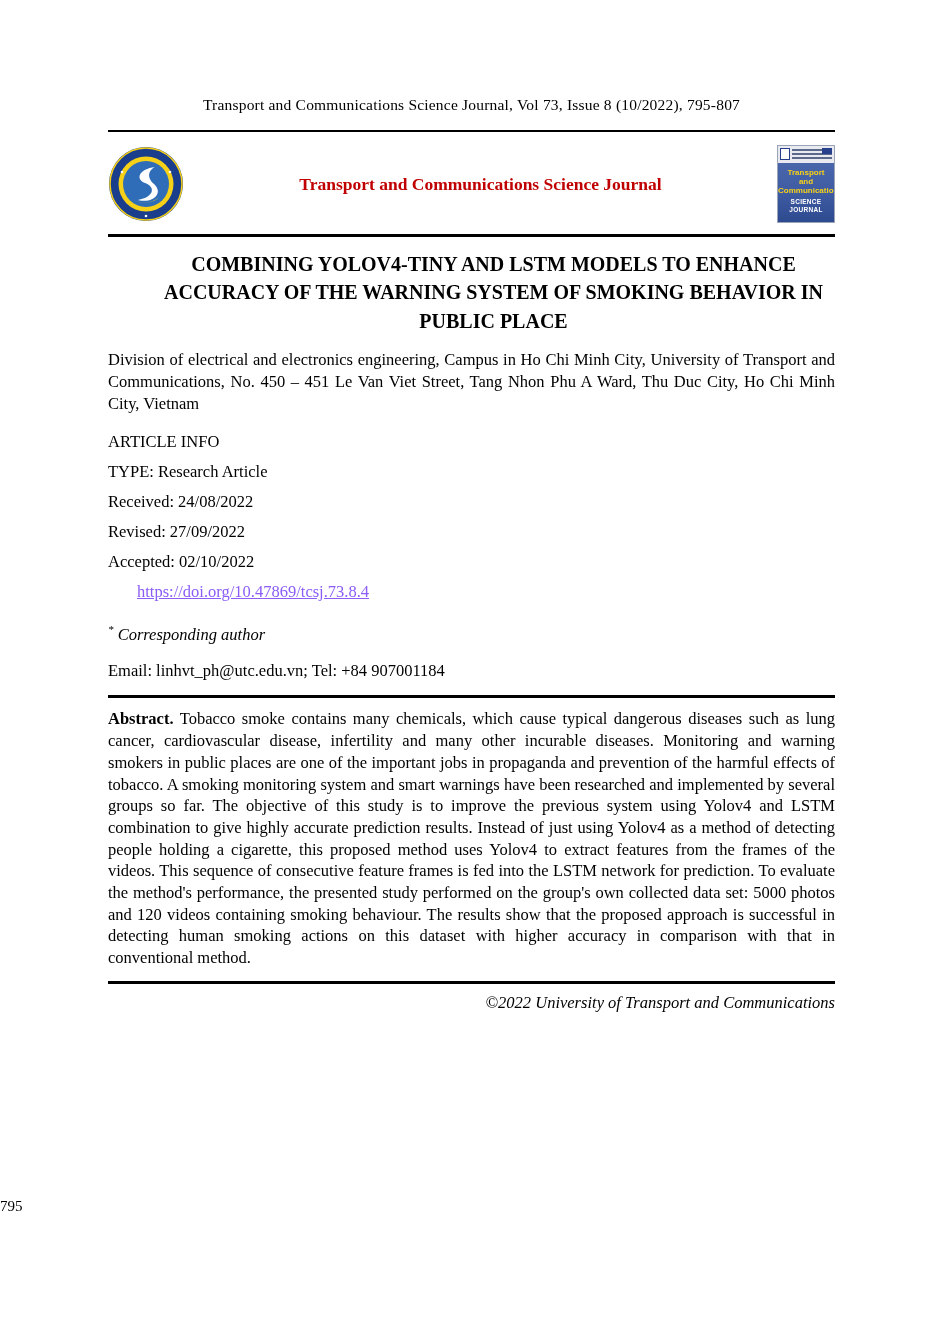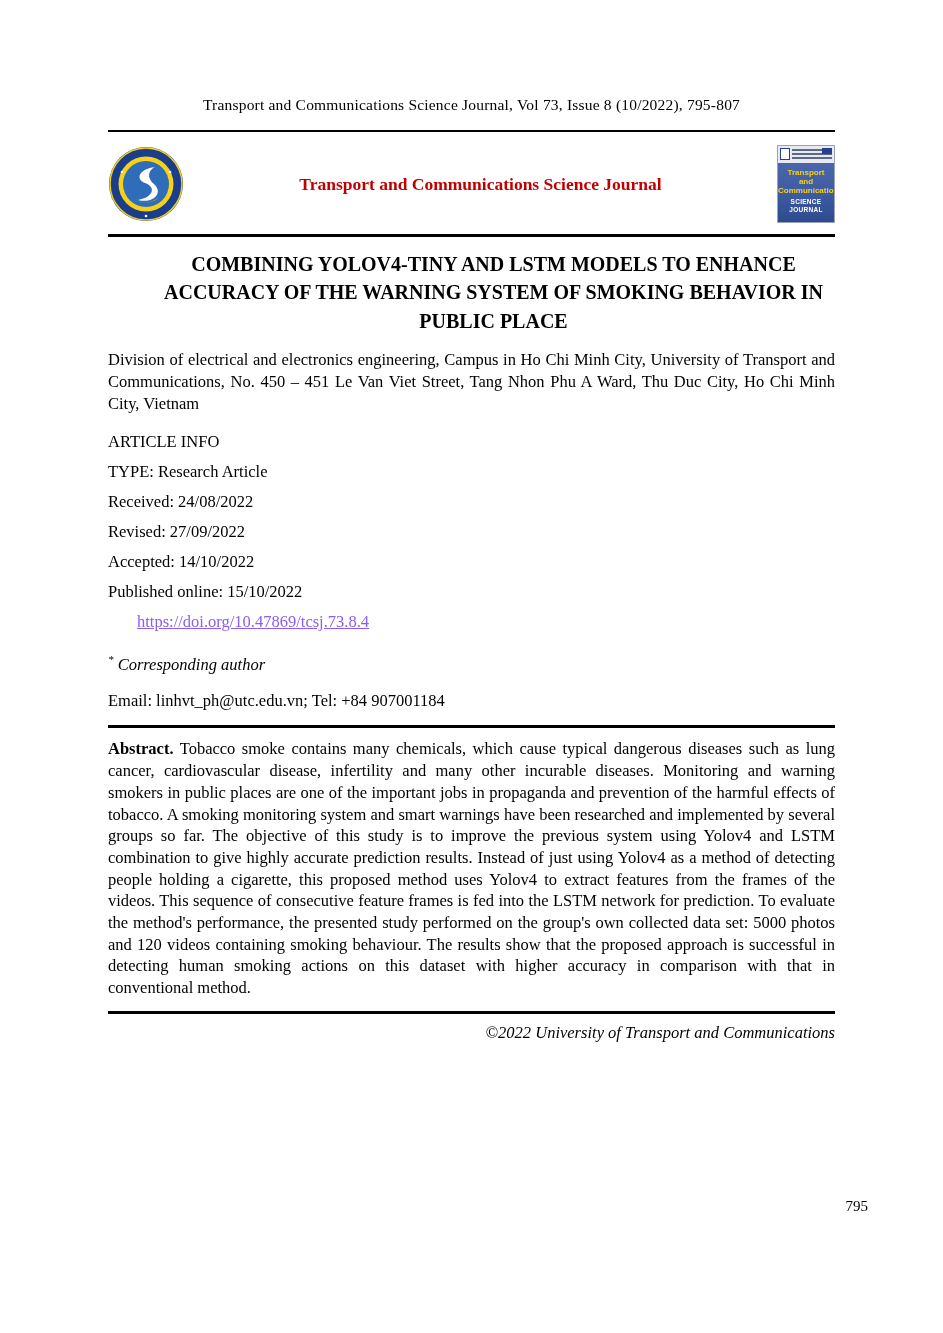--- a/index.html
+++ b/index.html
@@ -114,21 +114,21 @@
     margin-top: 9px;
     text-align: right;
     font-style: italic;
     font-size: 16.5px;
   }
   .page-number {
     position: absolute;
     top: 1198px;
     left: 0;
     width: 100%;
-    text-align: right;
+    text-align: left;
     font-size: 15px;
   }
 </style>
 </head>
 <body>
 
 <div class="page">
   <div class="content">
 
     <div class="running-head">Transport and Communications Science Journal, Vol 73, Issue 8 (10/2022), 795-807</div>
@@ -176,22 +176,21 @@
     <h1 class="article-title">COMBINING YOLOV4-TINY AND LSTM MODELS TO ENHANCE ACCURACY OF THE WARNING SYSTEM OF SMOKING BEHAVIOR IN PUBLIC PLACE</h1>
 
 
     <div class="affiliation">Division of electrical and electronics engineering, Campus in Ho Chi Minh City, University of Transport and Communications, No. 450 – 451 Le Van Viet Street, Tang Nhon Phu A Ward, Thu Duc City, Ho Chi Minh City, Vietnam</div>
 
     <div class="info-heading">ARTICLE INFO</div>
 
     <div class="info-line">TYPE: Research Article</div>
     <div class="info-line">Received: 24/08/2022</div>
     <div class="info-line">Revised: 27/09/2022</div>
-    <div class="info-line">Accepted: 14/10/2022</div>
-    <div class="info-line">Published online: 15/10/2022</div>
+    <div class="info-line">Accepted: 02/10/2022</div>
 
     <div class="doi-line">
       <a href="#">https://doi.org/10.47869/tcsj.73.8.4</a>
     </div>
 
     <div class="corresponding"><sup>*</sup><span> Corresponding author</span></div>
 
     <div class="contact">Email: linhvt_ph@utc.edu.vn; Tel: +84 907001184</div>
 
     <div class="rule-thick rule-before-abstract"></div>

